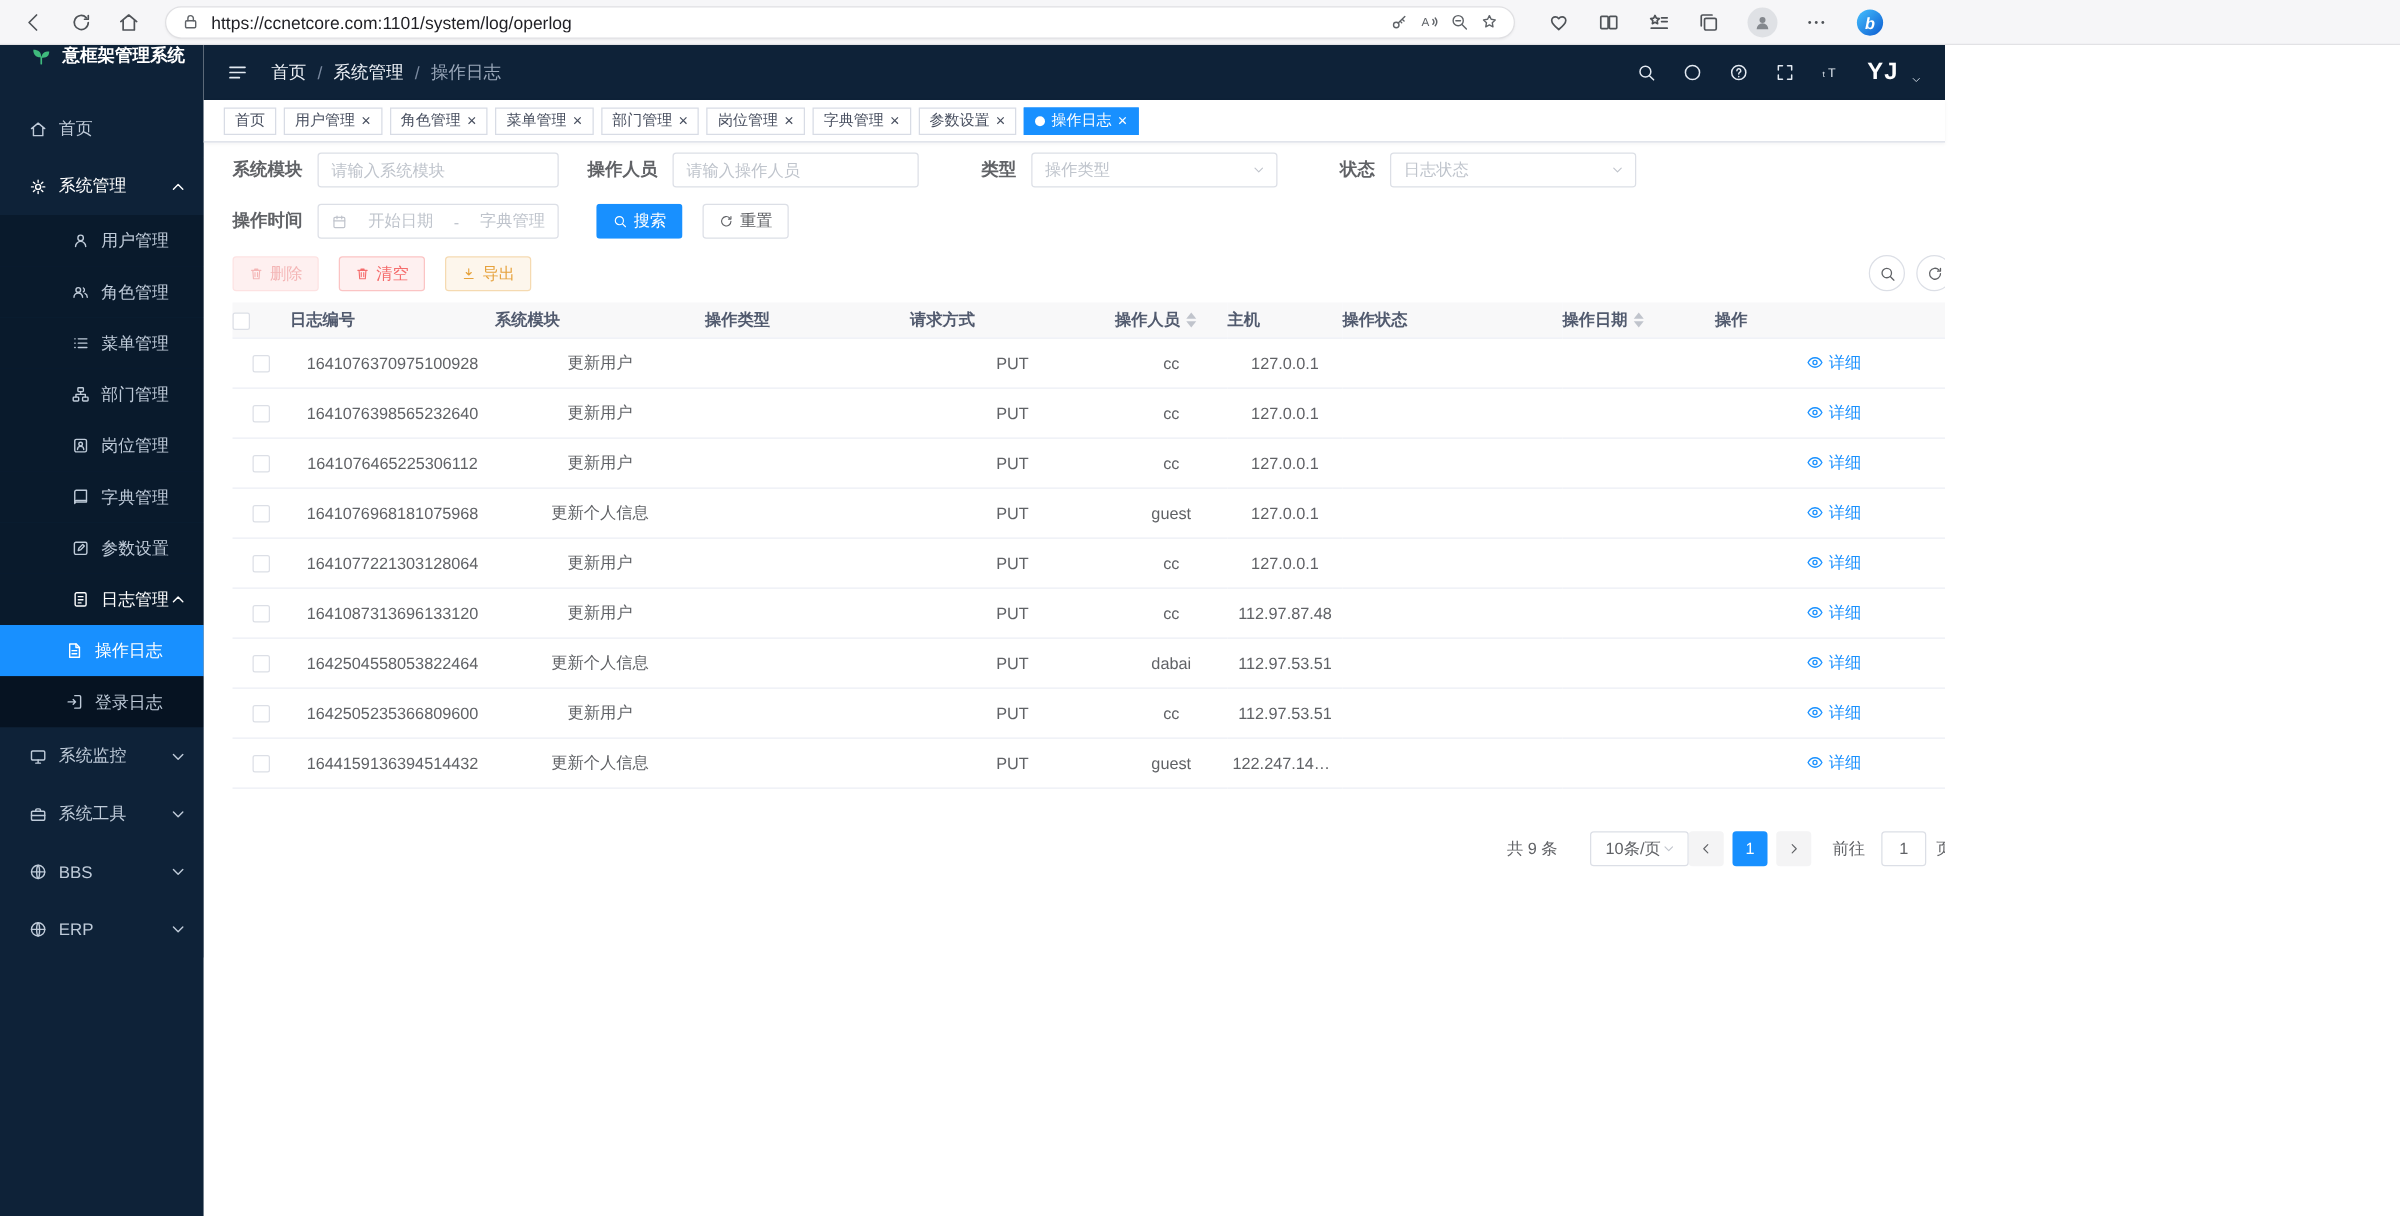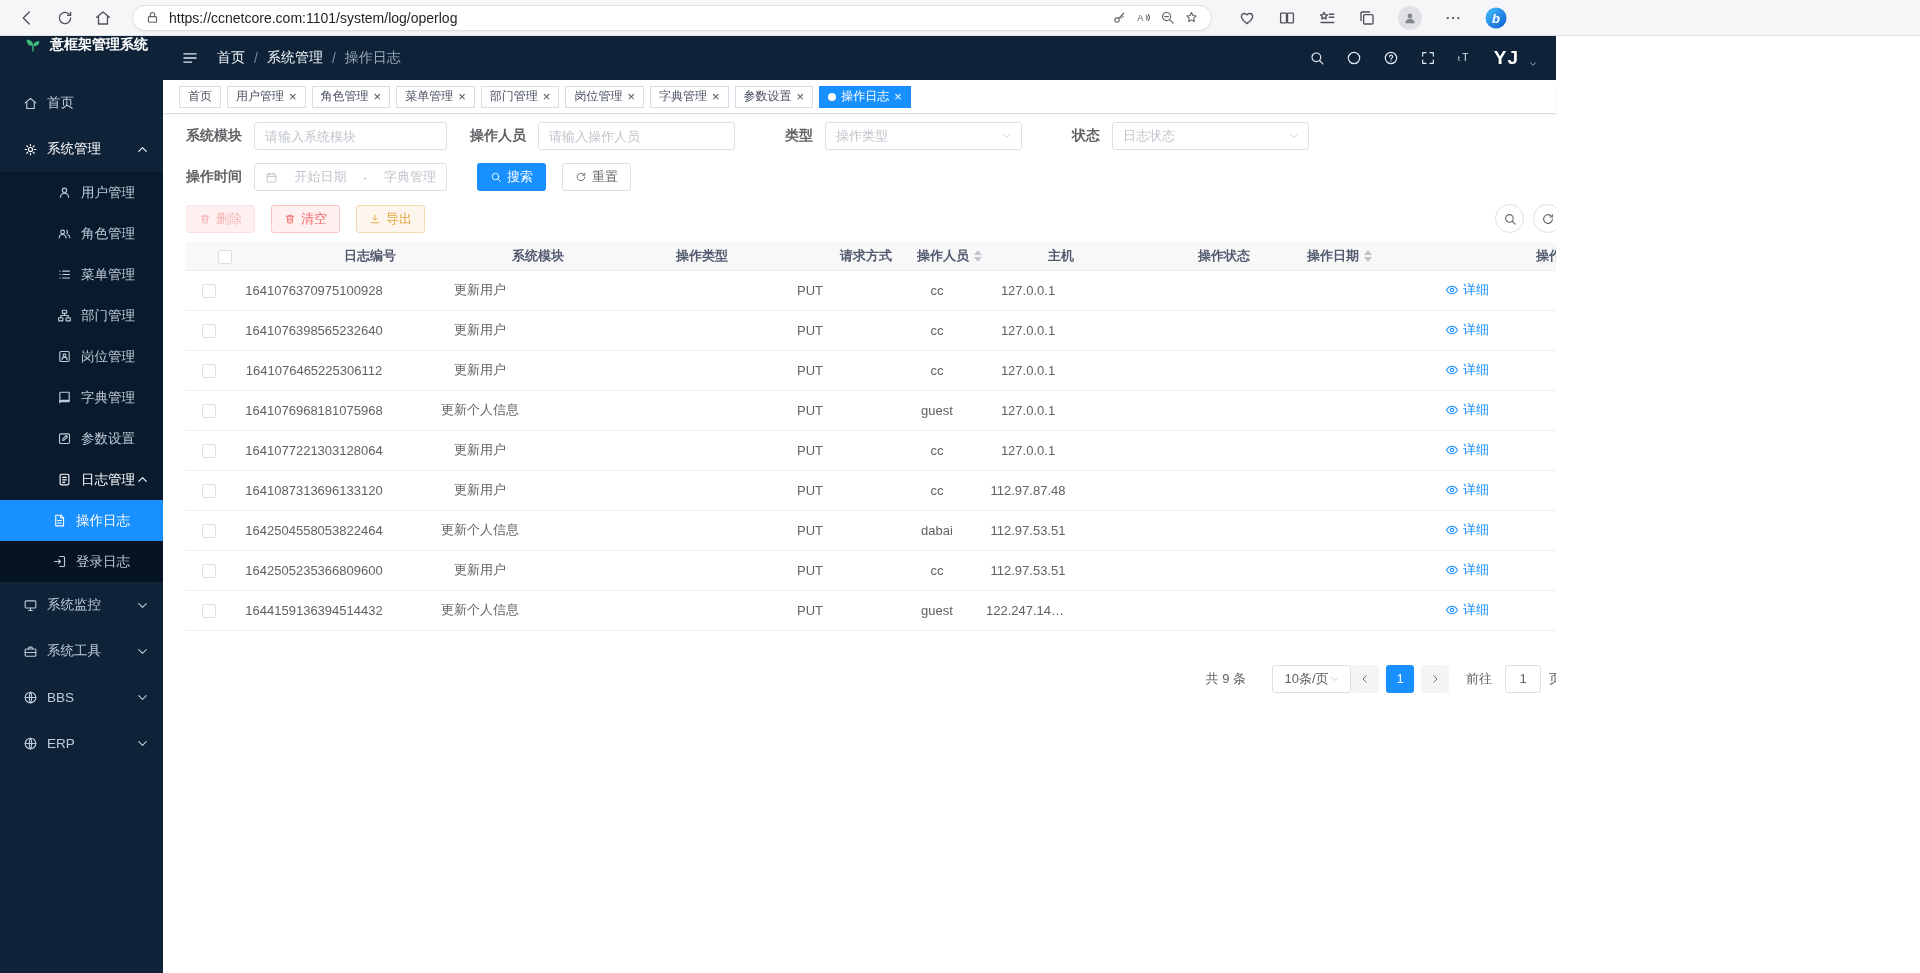--- a/index.html
+++ b/index.html
@@ -71,21 +71,21 @@
   .btn-plain{background:#fff;border-color:#dcdfe6;color:#606266}
   .btn-danger-dis{background:#fef0f0;border-color:#fde2e2;color:#f4b6b6;cursor:not-allowed}
   .btn-danger{background:#fef0f0;border-color:#fbc4c4;color:#f56c6c}
   .btn-warning{background:#fdf6ec;border-color:#f5dab1;color:#e6a23c}
   .toolbar{display:flex;align-items:center;width:1376px}
   .tb-right{margin-left:auto;display:flex;gap:9px}
   .circle-btn{width:29px;height:29px;border-radius:50%;border:1px solid #dcdfe6;background:#fff;display:flex;align-items:center;justify-content:center;color:#606266;cursor:pointer}
   
   .table-wrap{margin-top:9px}
   table{border-collapse:collapse;table-layout:fixed;width:1376px;font-size:13px}
-  thead th{background:#f8f8f9;height:28px;font-weight:bold;color:#515a6e;text-align:right;padding:0;border-bottom:1px solid #ebeef5;white-space:nowrap}
+  thead th{background:#f8f8f9;height:28px;font-weight:bold;color:#515a6e;text-align:left;padding:0;border-bottom:1px solid #ebeef5;white-space:nowrap}
   .th-inner{display:inline-flex;align-items:center;justify-content:center}
   tbody td{height:40px;text-align:center;color:#606266;border-bottom:1px solid #ebeef5;padding:0 4px;white-space:nowrap;overflow:hidden;text-overflow:ellipsis}
   .cb{width:14px;height:14px;border:1px solid #dcdfe6;border-radius:2px;background:#fff;display:inline-block;vertical-align:middle;cursor:pointer}
   .detail{color:#1890ff;display:inline-flex;align-items:center;gap:4px;cursor:pointer}
   .detail .i{width:14px;height:14px}
   .sort{display:inline-flex;flex-direction:column;gap:2px;margin-left:5px;cursor:pointer}
   .sort i{display:block;width:0;height:0}
   .sort .up{border-left:4px solid transparent;border-right:4px solid transparent;border-bottom:5px solid #c0c4cc}
   .sort .down{border-left:4px solid transparent;border-right:4px solid transparent;border-top:5px solid #c0c4cc}
   

